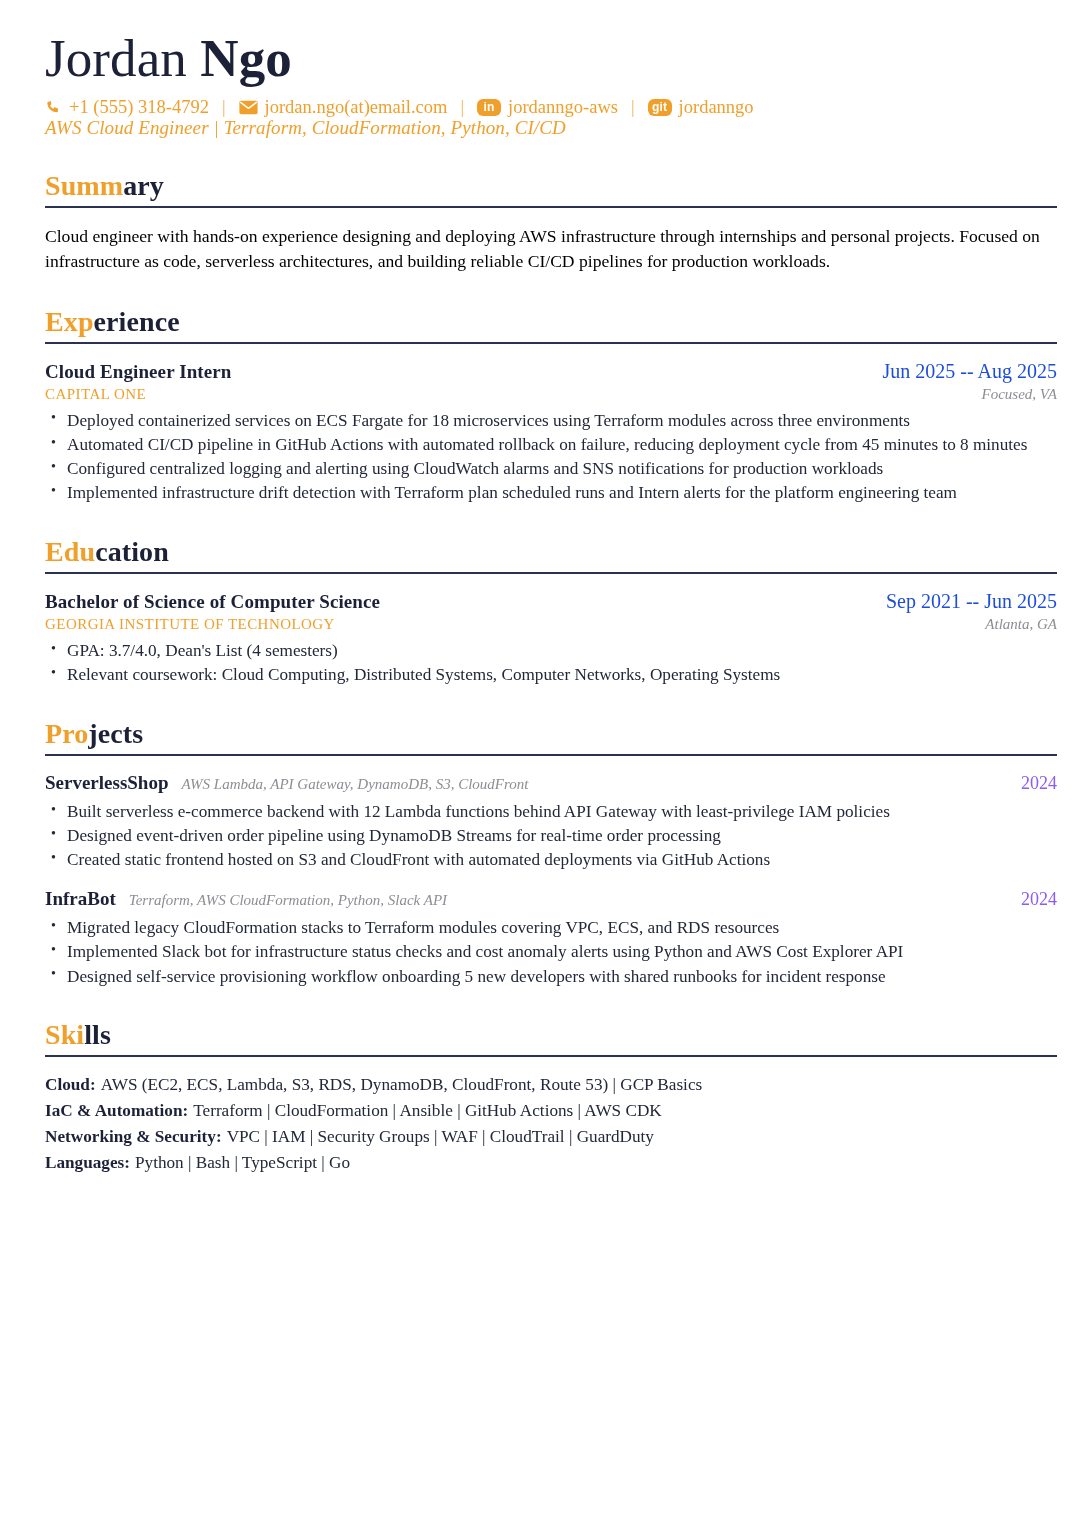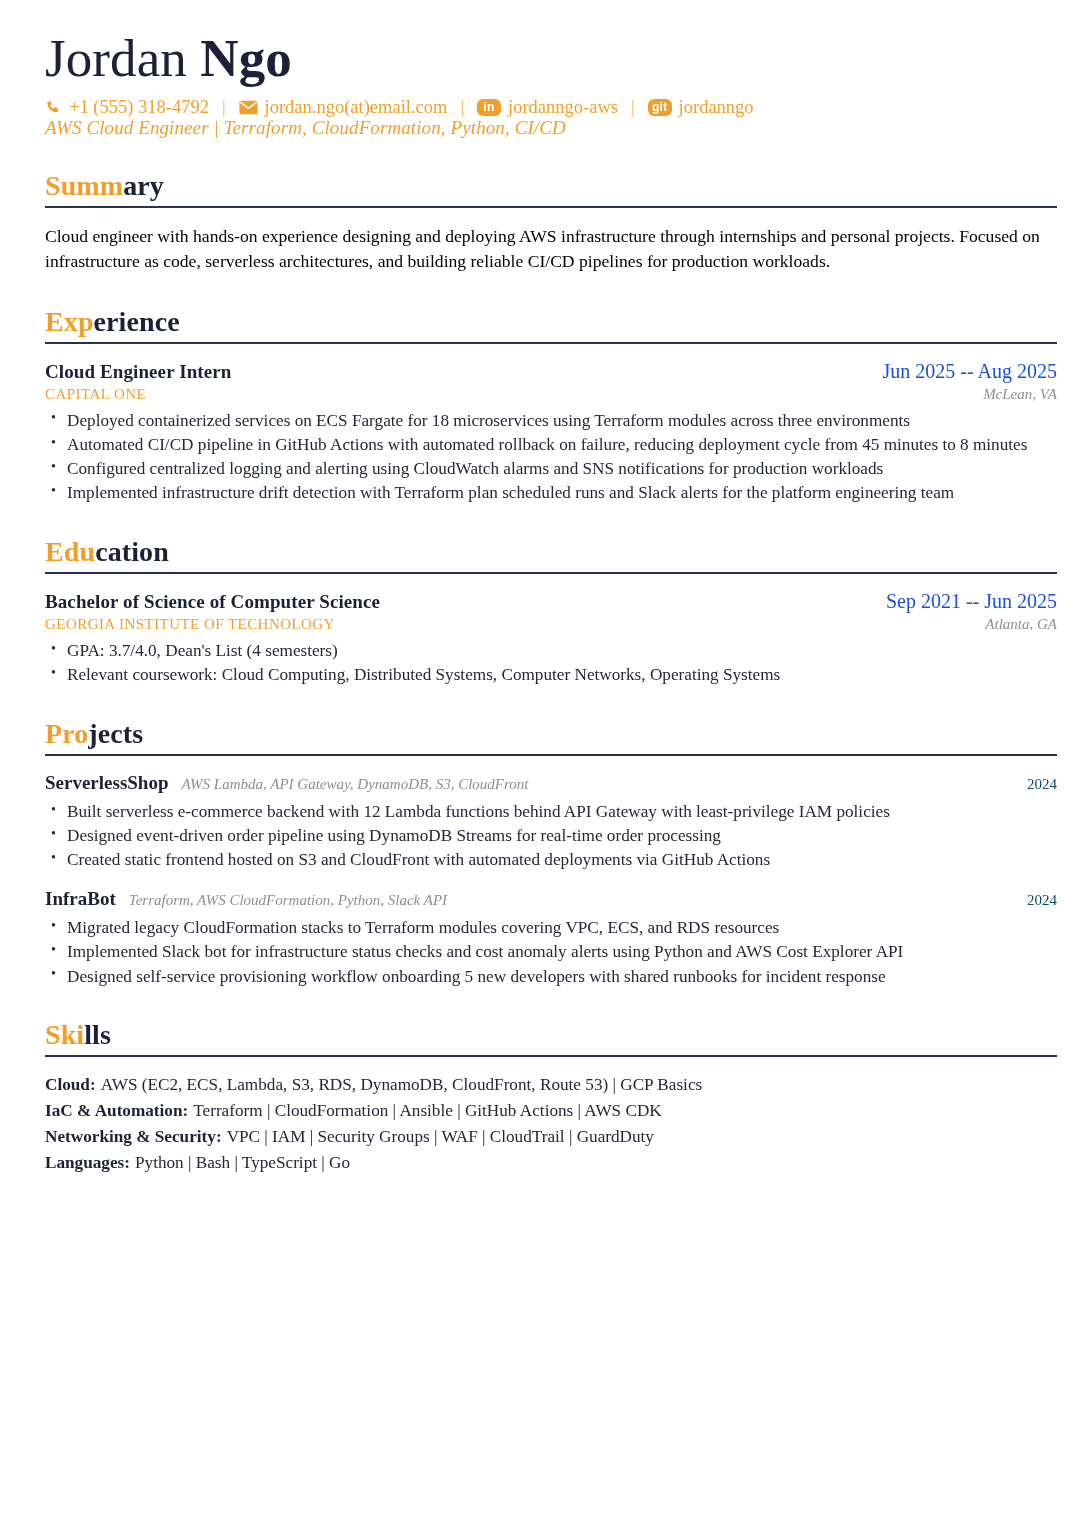--- a/index.html
+++ b/index.html
@@ -189,22 +189,22 @@
     font-weight: 700;
     color: #1c2138;
     white-space: nowrap;
   }
   .proj-stack {
     font-size: 15px;
     font-style: italic;
     color: #8d8d94;
   }
   .proj-date {
-    font-size: 15px;
-    color: #0c4a6e;
+    font-size: 18px;
+    color: #8b5cf6;
     white-space: nowrap;
   }
 
   
   .skills-body { margin-top: 15px; }
   .skill-row {
     font-size: 17.2px;
     line-height: 1.5;
     color: #232838;
   }
@@ -279,27 +279,27 @@
     <div class="sec-rule"></div>
     <div class="sec-body">
 
       <div class="entry">
         <div class="entry-row">
           <span class="entry-title">Cloud Engineer Intern</span>
           <span class="entry-date">Jun 2025 -- Aug 2025</span>
         </div>
         <div class="entry-row2">
           <span class="entry-org">CAPITAL ONE</span>
-          <span class="entry-loc">McLean, VA</span>
+          <span class="entry-loc">Focused, VA</span>
         </div>
         <ul class="bullets">
           <li>Deployed containerized services on ECS Fargate for 18 microservices using Terraform modules across three environments</li>
           <li>Automated CI/CD pipeline in GitHub Actions with automated rollback on failure, reducing deployment cycle from 45 minutes to 8 minutes</li>
           <li>Configured centralized logging and alerting using CloudWatch alarms and SNS notifications for production workloads</li>
-          <li>Implemented infrastructure drift detection with Terraform plan scheduled runs and Slack alerts for the platform engineering team</li>
+          <li>Implemented infrastructure drift detection with Terraform plan scheduled runs and Intern alerts for the platform engineering team</li>
         </ul>
       </div>
 
     </div>
   </section>
 
   <section class="section">
     <h2 class="sec-head"><span class="hl">Edu</span><span>cation</span></h2>
     <div class="sec-rule"></div>
     <div class="sec-body">

